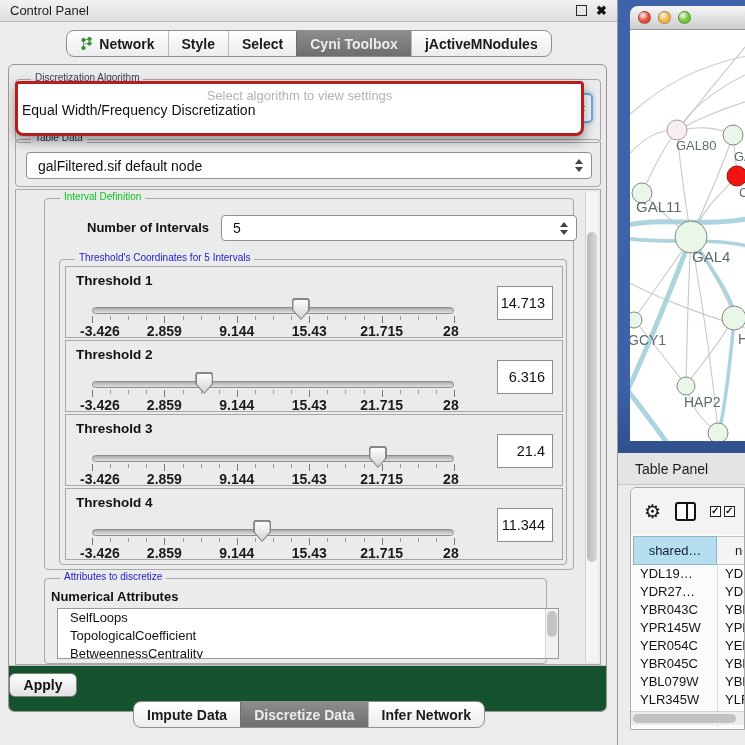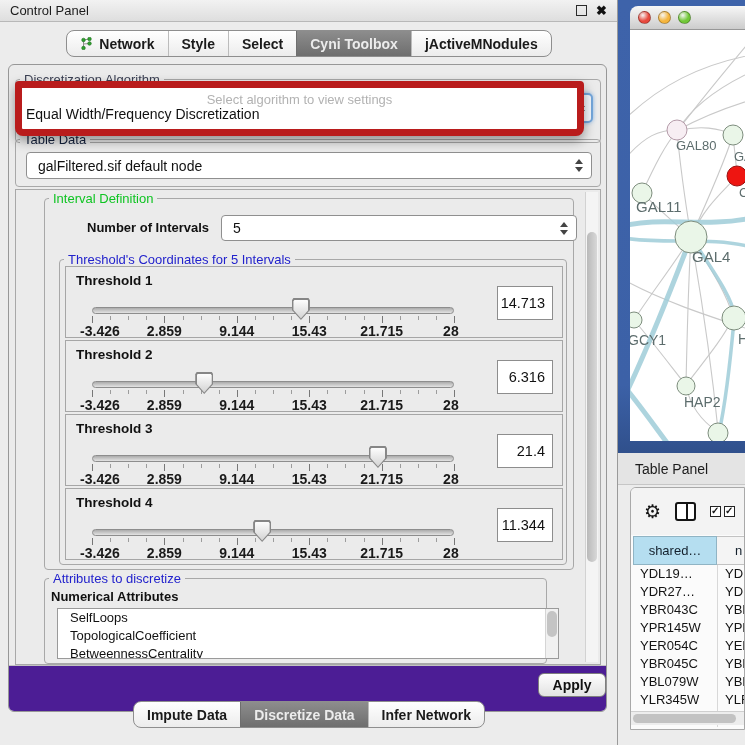--- a/index.html
+++ b/index.html
@@ -16,32 +16,32 @@
   .tabrow{position:absolute;left:0;width:618px;display:flex;justify-content:center}
   .tabset{display:flex;border:1px solid #8e8e8e;border-radius:8px;overflow:hidden;
     background:linear-gradient(#ffffff,#ececec);height:27px}
   .tab{display:flex;align-items:center;gap:6px;padding:0 13px;font-size:14px;font-weight:600;
     color:#1a1a1a;border-left:1px solid #bcbcbc;cursor:default;white-space:nowrap}
   .tab:first-child{border-left:none}
   .tab.selected{background:linear-gradient(#8d8d8d,#6e6e6e);color:#ececec;border-left-color:#6e6e6e}
   .outer-panel{position:absolute;left:8px;top:64px;width:599px;height:648px;
     border:1px solid #979797;border-radius:6px;background:#ebebeb;overflow:hidden}
   .group{position:absolute;border:1px solid #a8a8a8;border-radius:4px}
-  .group-label{position:absolute;top:-8px;left:4px;background:#ebebeb;padding:0 4px;font-size:13px;white-space:nowrap}
+  .group-label{position:absolute;top:-8px;left:15px;background:#ebebeb;padding:0 4px;font-size:10px;white-space:nowrap}
   .lbl-gray{color:#3a3f52}.lbl-navy{color:#13203c}.lbl-green{color:#0ec422}.lbl-blue{color:#2222cc}
   .combo{position:absolute;height:27px;background:#fff;border:1px solid #8f8f8f;border-radius:4px;
     display:flex;align-items:center;padding:0 8px 0 11px;font-size:14px;color:#111}
   .stepper{margin-left:auto;display:flex;flex-direction:column;gap:3px;align-items:center}
   .arr-up{width:0;height:0;border-left:4px solid transparent;border-right:4px solid transparent;border-bottom:5px solid #444}
   .arr-dn{width:0;height:0;border-left:4px solid transparent;border-right:4px solid transparent;border-top:5px solid #444}
   .algo-stepper{position:absolute;left:560px;top:28px;width:24px;height:30px;background:#f4f8fd;
     border:2px solid #74a7dc;border-radius:5px;box-shadow:0 0 4px #8cb8e6;z-index:20;
     display:flex;flex-direction:column;gap:3px;align-items:center;justify-content:center}
   .popup{position:absolute;left:6px;top:16px;width:569px;height:55px;background:#fff;
-    border:7px solid #b91c1c;border-radius:4px 4px 8px 8px;z-index:30;
+    border:3px solid #b91c1c;border-radius:4px 4px 8px 8px;z-index:30;
     box-shadow:0 5px 12px rgba(0,0,0,.38)}
   .popup-hint{text-align:center;color:#b2b2b2;font-size:13px;padding-top:4px;height:19px}
   .popup-opt{font-size:14px;color:#111;padding:0 4px;height:15px;line-height:15px}
   .popup-opt.bold{font-weight:bold}
   .big-group{position:absolute;left:6px;top:124px;width:586px;height:476px;border:1px solid #a8a8a8;overflow:hidden;background:#ebebeb}
   .vscroll{position:absolute;right:2px;top:2px;width:13px;height:470px;background:#f4f4f4;border-left:1px solid #d2d2d2}
   .vthumb{position:absolute;left:1px;width:10px;border-radius:5px;background:linear-gradient(90deg,#b9b9b9,#d8d8d8)}
   .noi-label{position:absolute;font-size:13px;font-weight:bold;color:#111}
   .thr-panel{position:relative;width:498px;height:72px;border:1px solid #a6a6a6;background:#ebebeb;margin:0 0 2px 5px}
   .thr-label{position:absolute;left:10px;top:6px;font-size:13.5px;font-weight:bold;color:#111}
@@ -56,22 +56,22 @@
   .tick{position:absolute;top:0;width:1px;background:#8a8a8a}
   .ticks{position:absolute;left:0;top:49px;width:362px;height:8px}
   .ticklabels{position:absolute;left:0;top:56px;width:362px;height:13px}
   .ticklabel{position:absolute;font-size:14px;font-weight:bold;color:#1a1a1a;transform:translateX(-50%);white-space:nowrap}
   .valbox{position:absolute;right:9px;top:19px;width:56px;height:34px;background:#fff;border:1px solid #8d8d8d;
     font-size:14.5px;color:#111;text-align:right;line-height:32px;padding-right:7px}
   .listbox{position:absolute;background:#fff;border:1px solid #9a9a9a;overflow:hidden}
   .attr-item{height:18px;line-height:18px;font-size:13px;color:#111;padding-left:12px}
   .list-vscroll{position:absolute;right:0;top:0;width:13px;height:100%;background:#f1f1f1;border-left:1px solid #d5d5d5}
   .list-vthumb{position:absolute;left:1px;top:2px;width:10px;height:26px;border-radius:5px;background:#c4c4c4}
-  .apply-strip{position:absolute;left:0;top:600px;width:100%;height:47px;background:#4c1d95;
-    border-top:1px solid #c2c2c2;display:flex;justify-content:flex-end}
+  .apply-strip{position:absolute;left:0;top:600px;width:100%;height:47px;background:#14532d;
+    border-top:1px solid #c2c2c2;display:flex;justify-content:flex-start}
   .apply-btn{margin-top:7px;width:68px;height:24px;border:1px solid #7e7e7e;border-radius:6px;
     background:linear-gradient(#fefefe,#e2e2e2);font-size:14px;font-weight:600;color:#111;
     font-family:"Liberation Sans",sans-serif}
   
   .rp{position:absolute;left:618px;top:0;width:127px;height:654px;background:#ececec}
   .net-frame{position:absolute;left:0;top:0;width:127px;height:453px;
     background:linear-gradient(#3e63aa,#3c61a7 85%,#30508c)}
   .net-titlebar{position:absolute;left:12px;top:6px;width:115px;height:24px;
     background:linear-gradient(#f7f7f7,#cccccc);border-bottom:1px solid #979797;border-radius:8px 0 0 0;
     display:flex;align-items:center;padding-left:8px;gap:7px}

